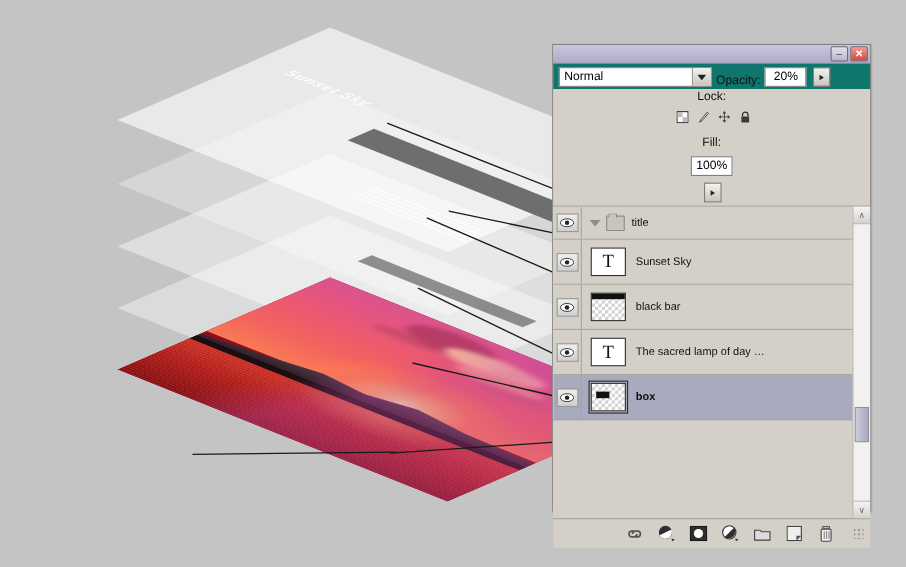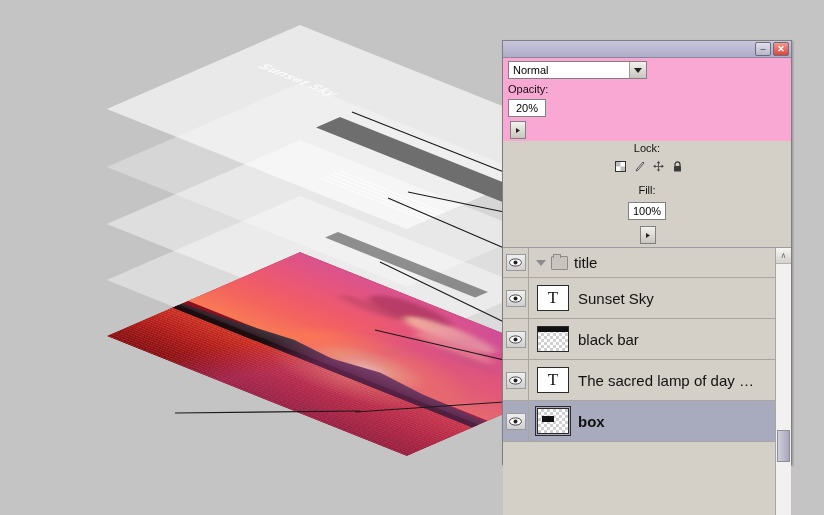--- a/index.html
+++ b/index.html
@@ -156,24 +156,23 @@
     margin-bottom:-1px;
   }
   .panel-menu{
     position:absolute;right:4px;top:2px;width:13px;height:13px;border-radius:50%;
     background:linear-gradient(to bottom,#f2f0ec,#c3bfb7);
     border:1px solid #6f6f6f;
     display:flex;align-items:center;justify-content:center;
   }
 
   .controlrow{
-    display:flex;align-items:flex-start;gap:4px;
+    display:flex;align-items:flex-end;gap:4px;
     padding:3px 5px 2px 5px;
-    background:#f9a8d4;
-    flex-direction:column;
+    background:#0f766e;
   }
   .blend-select{
     width:139px;height:18px;box-sizing:border-box;
     background:#fff;border:1px solid #808080;
     font-size:11px;color:#000;display:flex;align-items:center;
     padding-left:4px;position:relative;
   }
   .sel-arrow{
     position:absolute;right:0;top:0;width:16px;height:100%;
     background:linear-gradient(to bottom,#f4f2ee,#c9c5bd);
@@ -249,21 +248,21 @@
   .bar-top{position:absolute;left:0;right:0;top:0;height:5px;background:#111;}
   .bar-small{position:absolute;left:4px;top:7px;width:12px;height:6px;background:#111;}
   .thumb-photo{
     background:
       linear-gradient(to bottom,#c7406f 0%, #d8476b 30%, #c22a33 56%, #7e0f16 58%, #b41c1d 72%, #8a1114 100%);
   }
   .thumb-photo:after{
     content:"";position:absolute;left:30%;top:30%;width:40%;height:22%;border-radius:50%;
     background:rgba(255,210,150,.8);filter:blur(2px);
   }
-  .rowlabel{font-size:15px;color:#111;white-space:nowrap;}
+  .rowlabel{font-size:10px;color:#111;white-space:nowrap;}
   .rowlabel.bold{font-weight:bold;}
   .rowlabel.italic{font-style:italic;}
   .rowlock{margin-left:auto;margin-right:10px;}
 
   
   .vscroll{
     width:16px;background:#e8e6e3;border-left:1px solid #a9a5a0;
     display:flex;flex-direction:column;box-sizing:border-box;
   }
   .sc-arrow{

